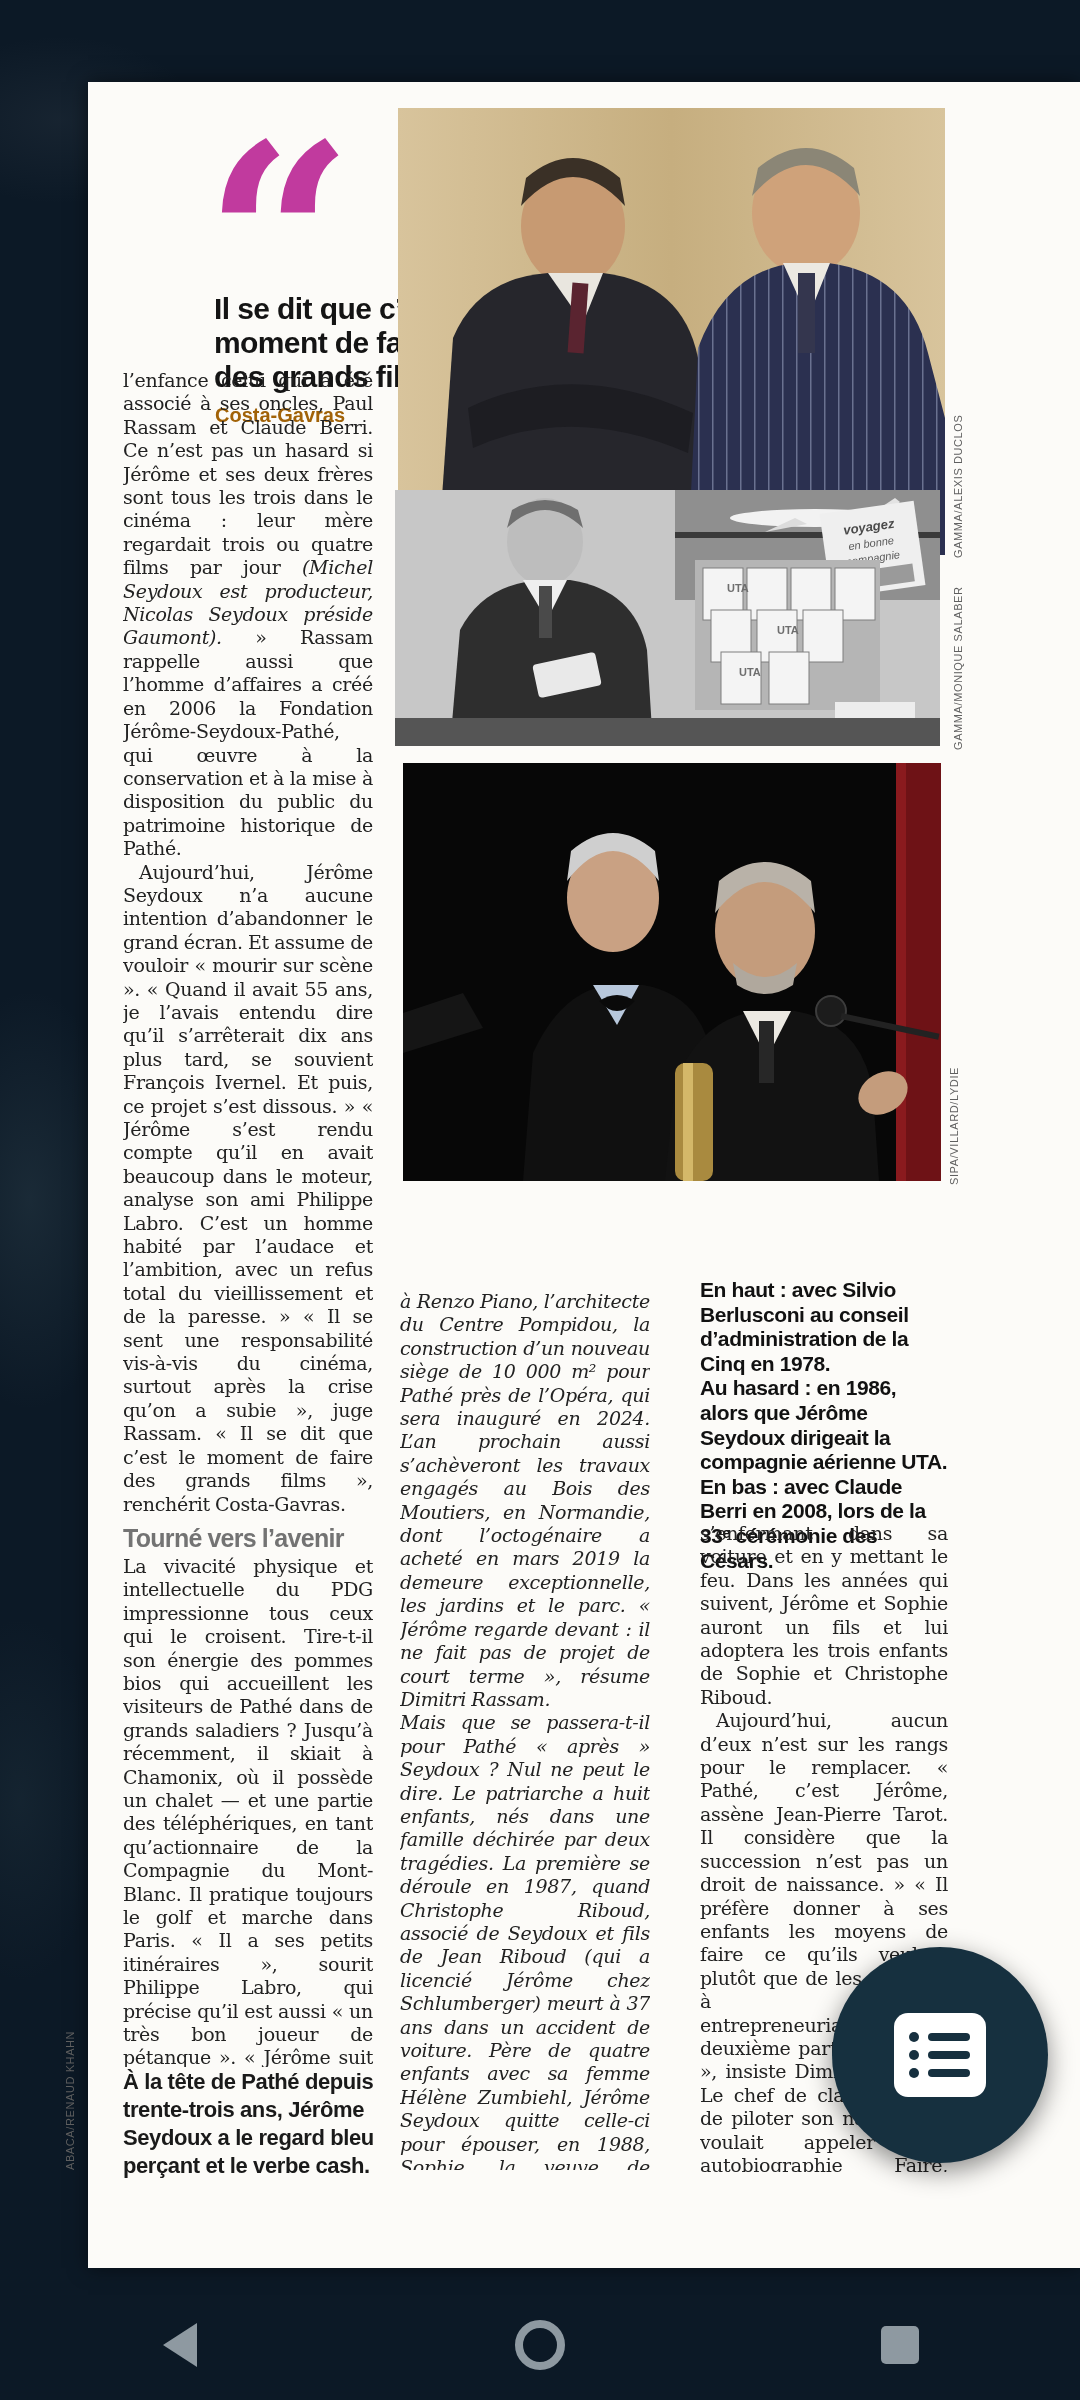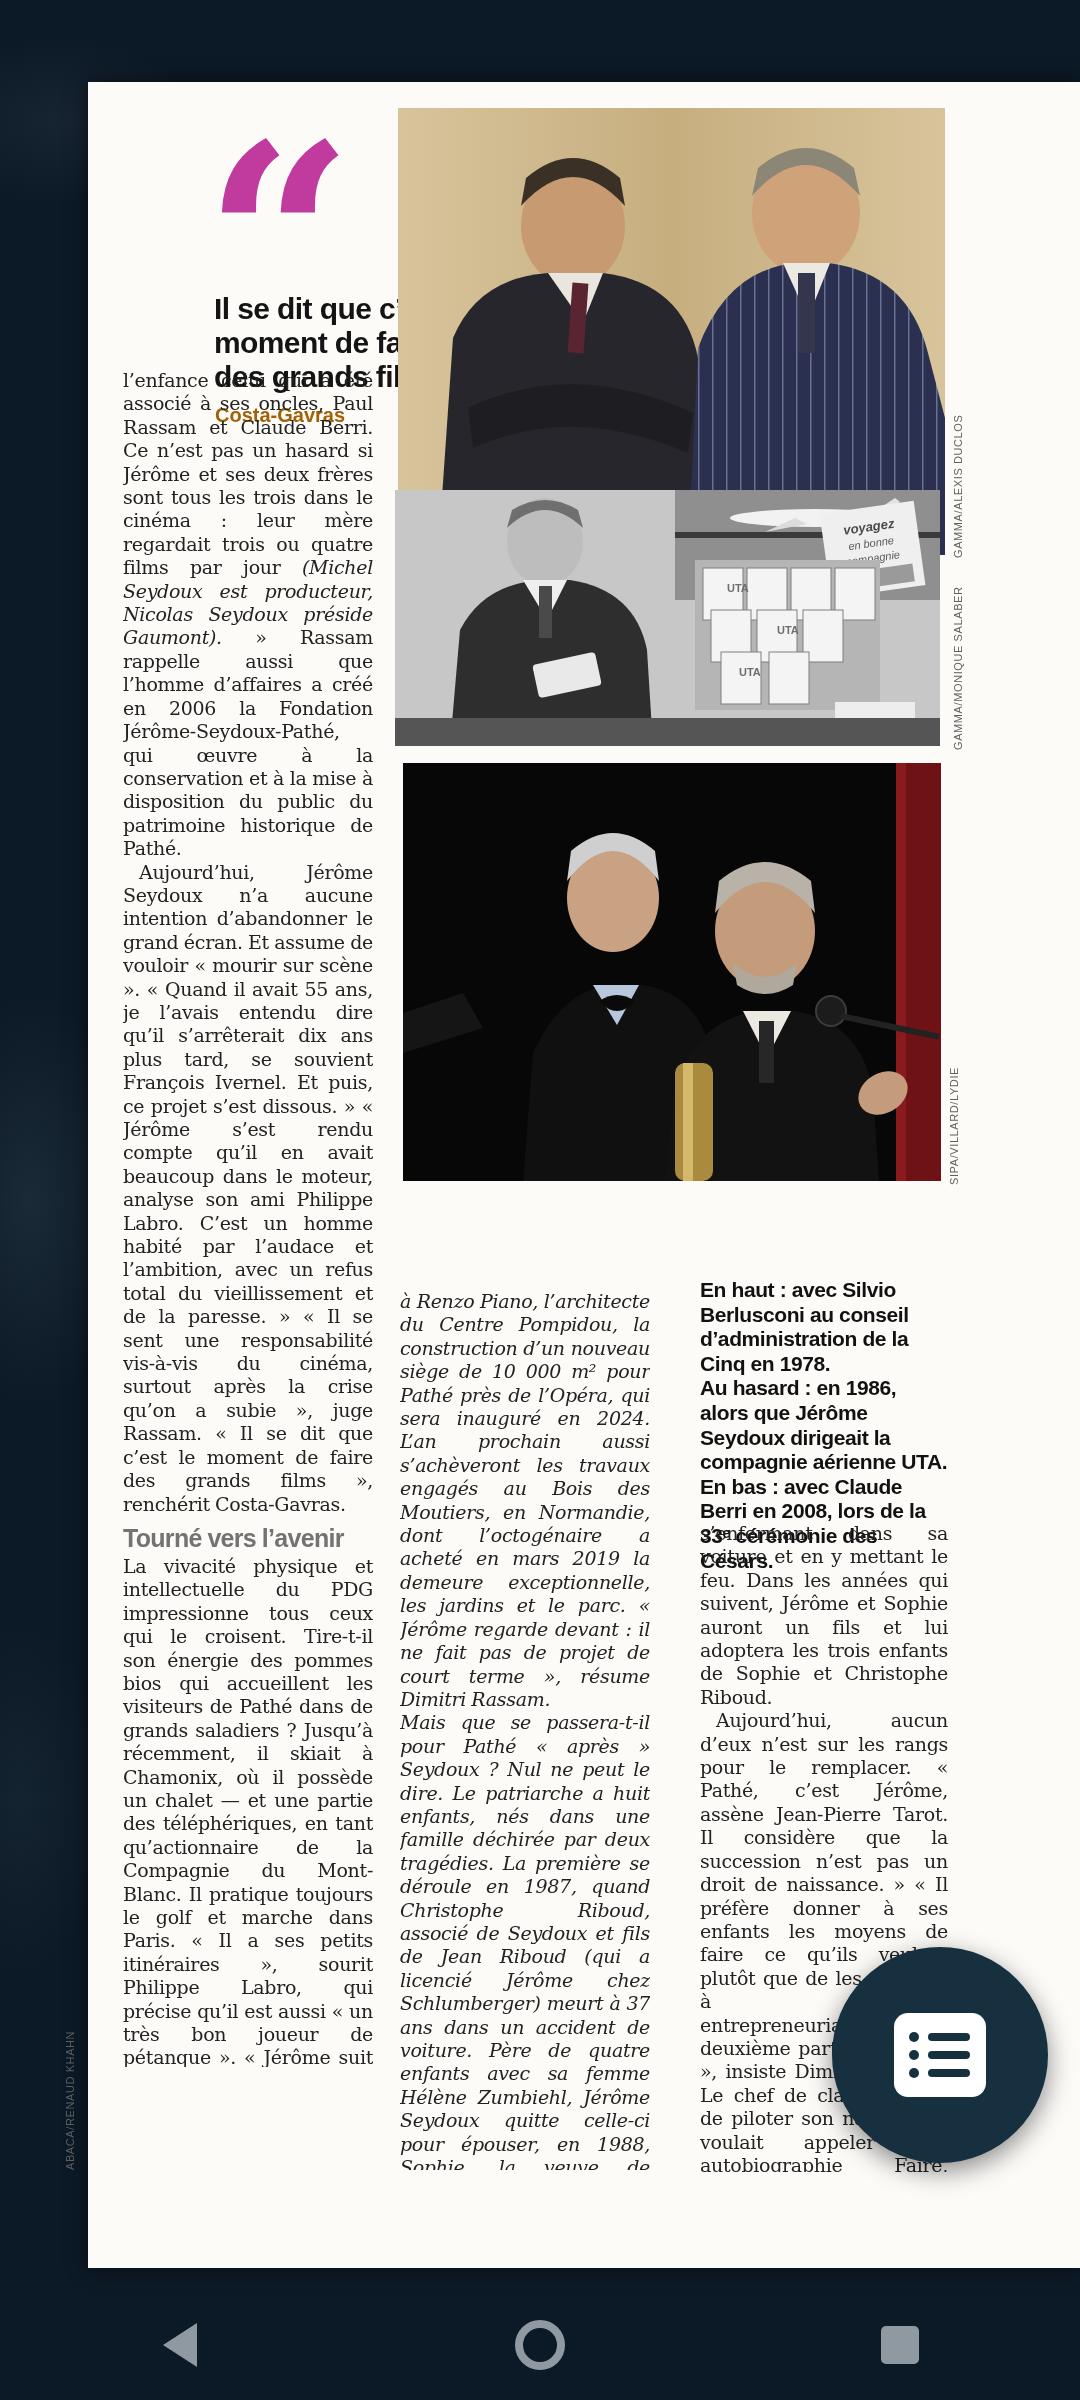--- a/index.html
+++ b/index.html
@@ -95,20 +95,21 @@
       <span class="lead">En haut :</span><span> avec Silvio Berlusconi au conseil d’administration de la Cinq en 1978.</span><br>
       <span class="lead">Au hasard :</span><span> en 1986, alors que Jérôme Seydoux dirigeait la compagnie aérienne UTA.</span><br>
       <span class="lead">En bas :</span><span> avec Claude Berri en 2008, lors de la 33ᵉ cérémonie des Césars.</span>
     </div>
 
     <div id="col3" class="col" style="left:612px;top:1440px;">
       <p>s’enfermant dans sa voiture et en y mettant le feu. Dans les années qui suivent, Jérôme et Sophie auront un fils et lui adoptera les trois enfants de Sophie et Christophe Riboud.</p>
       <p class="indent">Aujourd’hui, aucun d’eux n’est sur les rangs pour le remplacer. « Pathé, c’est Jérôme, assène Jean-Pierre Tarot. Il considère que la succession n’est pas un droit de naissance. » « Il préfère donner à ses enfants les moyens de faire ce qu’ils veulent plutôt que de les attacher à l’aventure entrepreneuriale de la deuxième partie de sa vie », insiste Dimitri Rassam. Le chef de clan continue de piloter son navire. « Il voulait appeler son autobiographie Faire, confie Ghislaine Ottenheimer. Ça dit tout de lui : il a reçu une éducation industrielle et industrieuse, d laquelle il faut jouer s dans la société. Et n s’arrêter. »</p>
     </div>
 
+    <div class="caption-bold" style="left:35px;top:1986px;">À la tête de Pathé depuis trente-trois ans, Jérôme Seydoux a le regard bleu perçant et le verbe cash.</div>
   </div>
 
   <div id="photo1" class="photo">
     <svg viewBox="0 0 547 447" preserveAspectRatio="none">
       <defs>
         <linearGradient id="wood" x1="0" y1="0" x2="1" y2="0" spreadMethod="repeat">
           <stop offset="0" stop-color="#d8c49c"></stop>
             <stop offset=".5" stop-color="#c6ae7f"></stop>
             <stop offset="1" stop-color="#d8c49c"></stop>
         </linearGradient>

